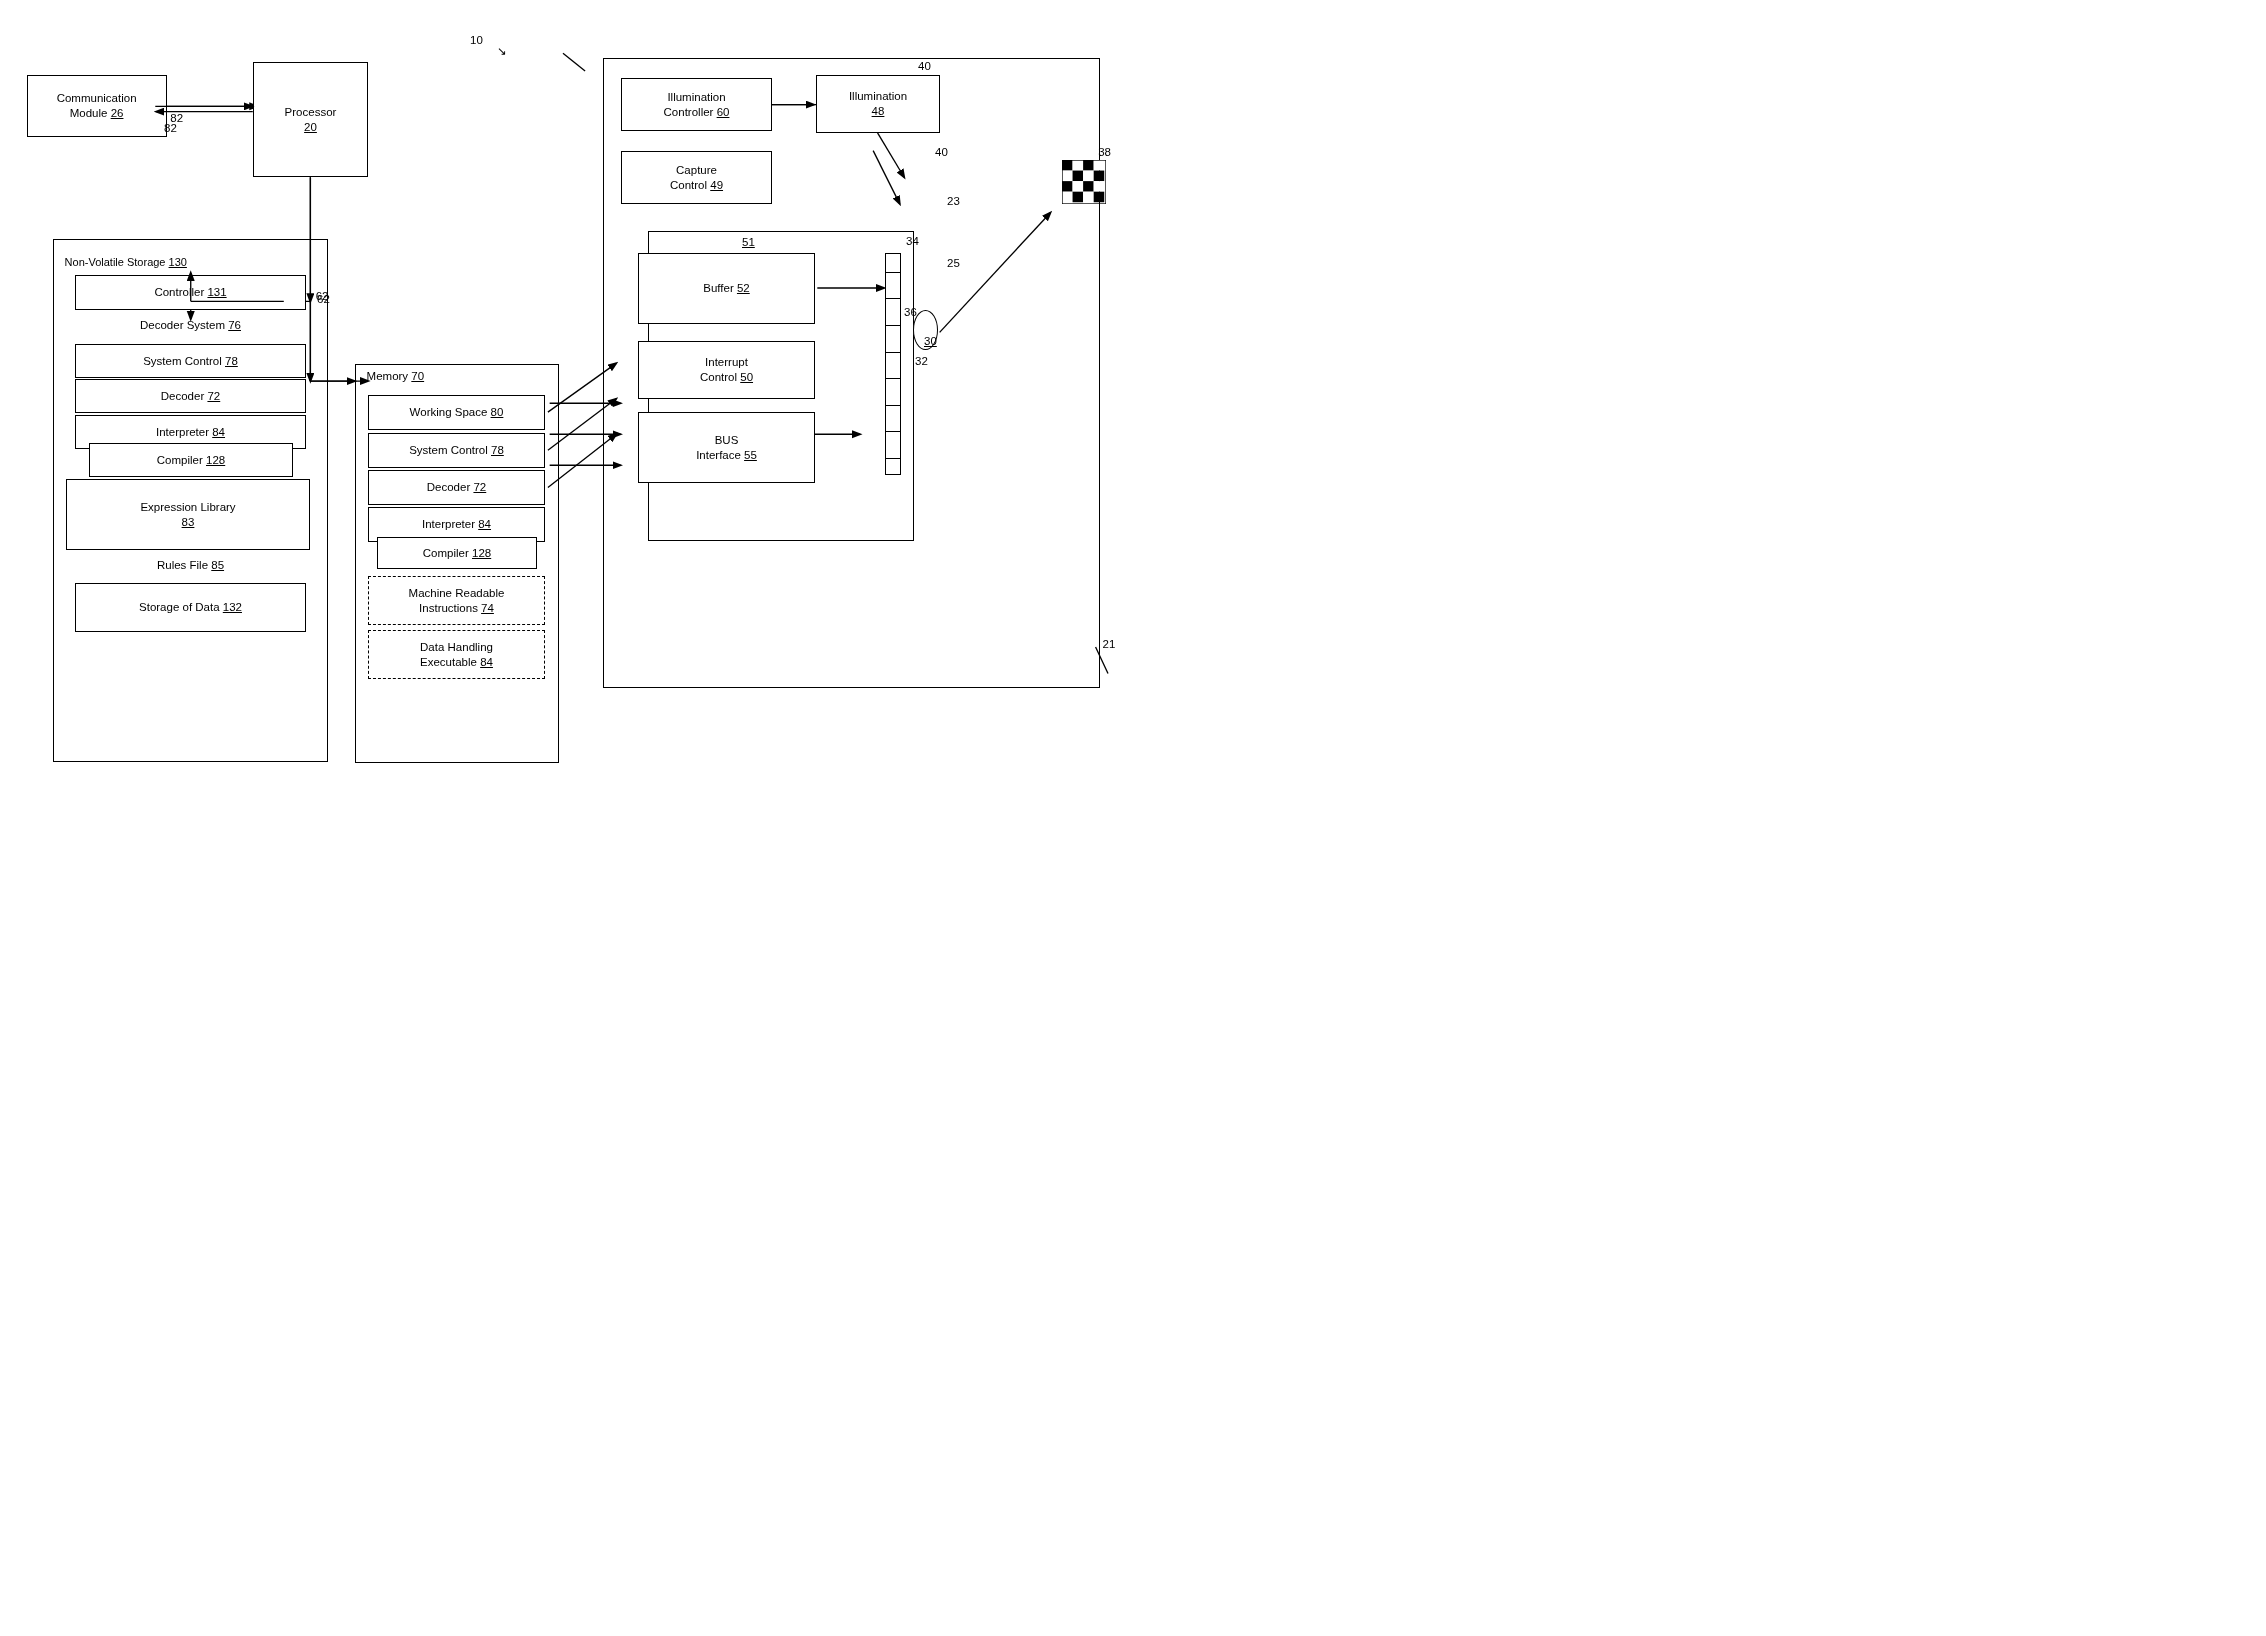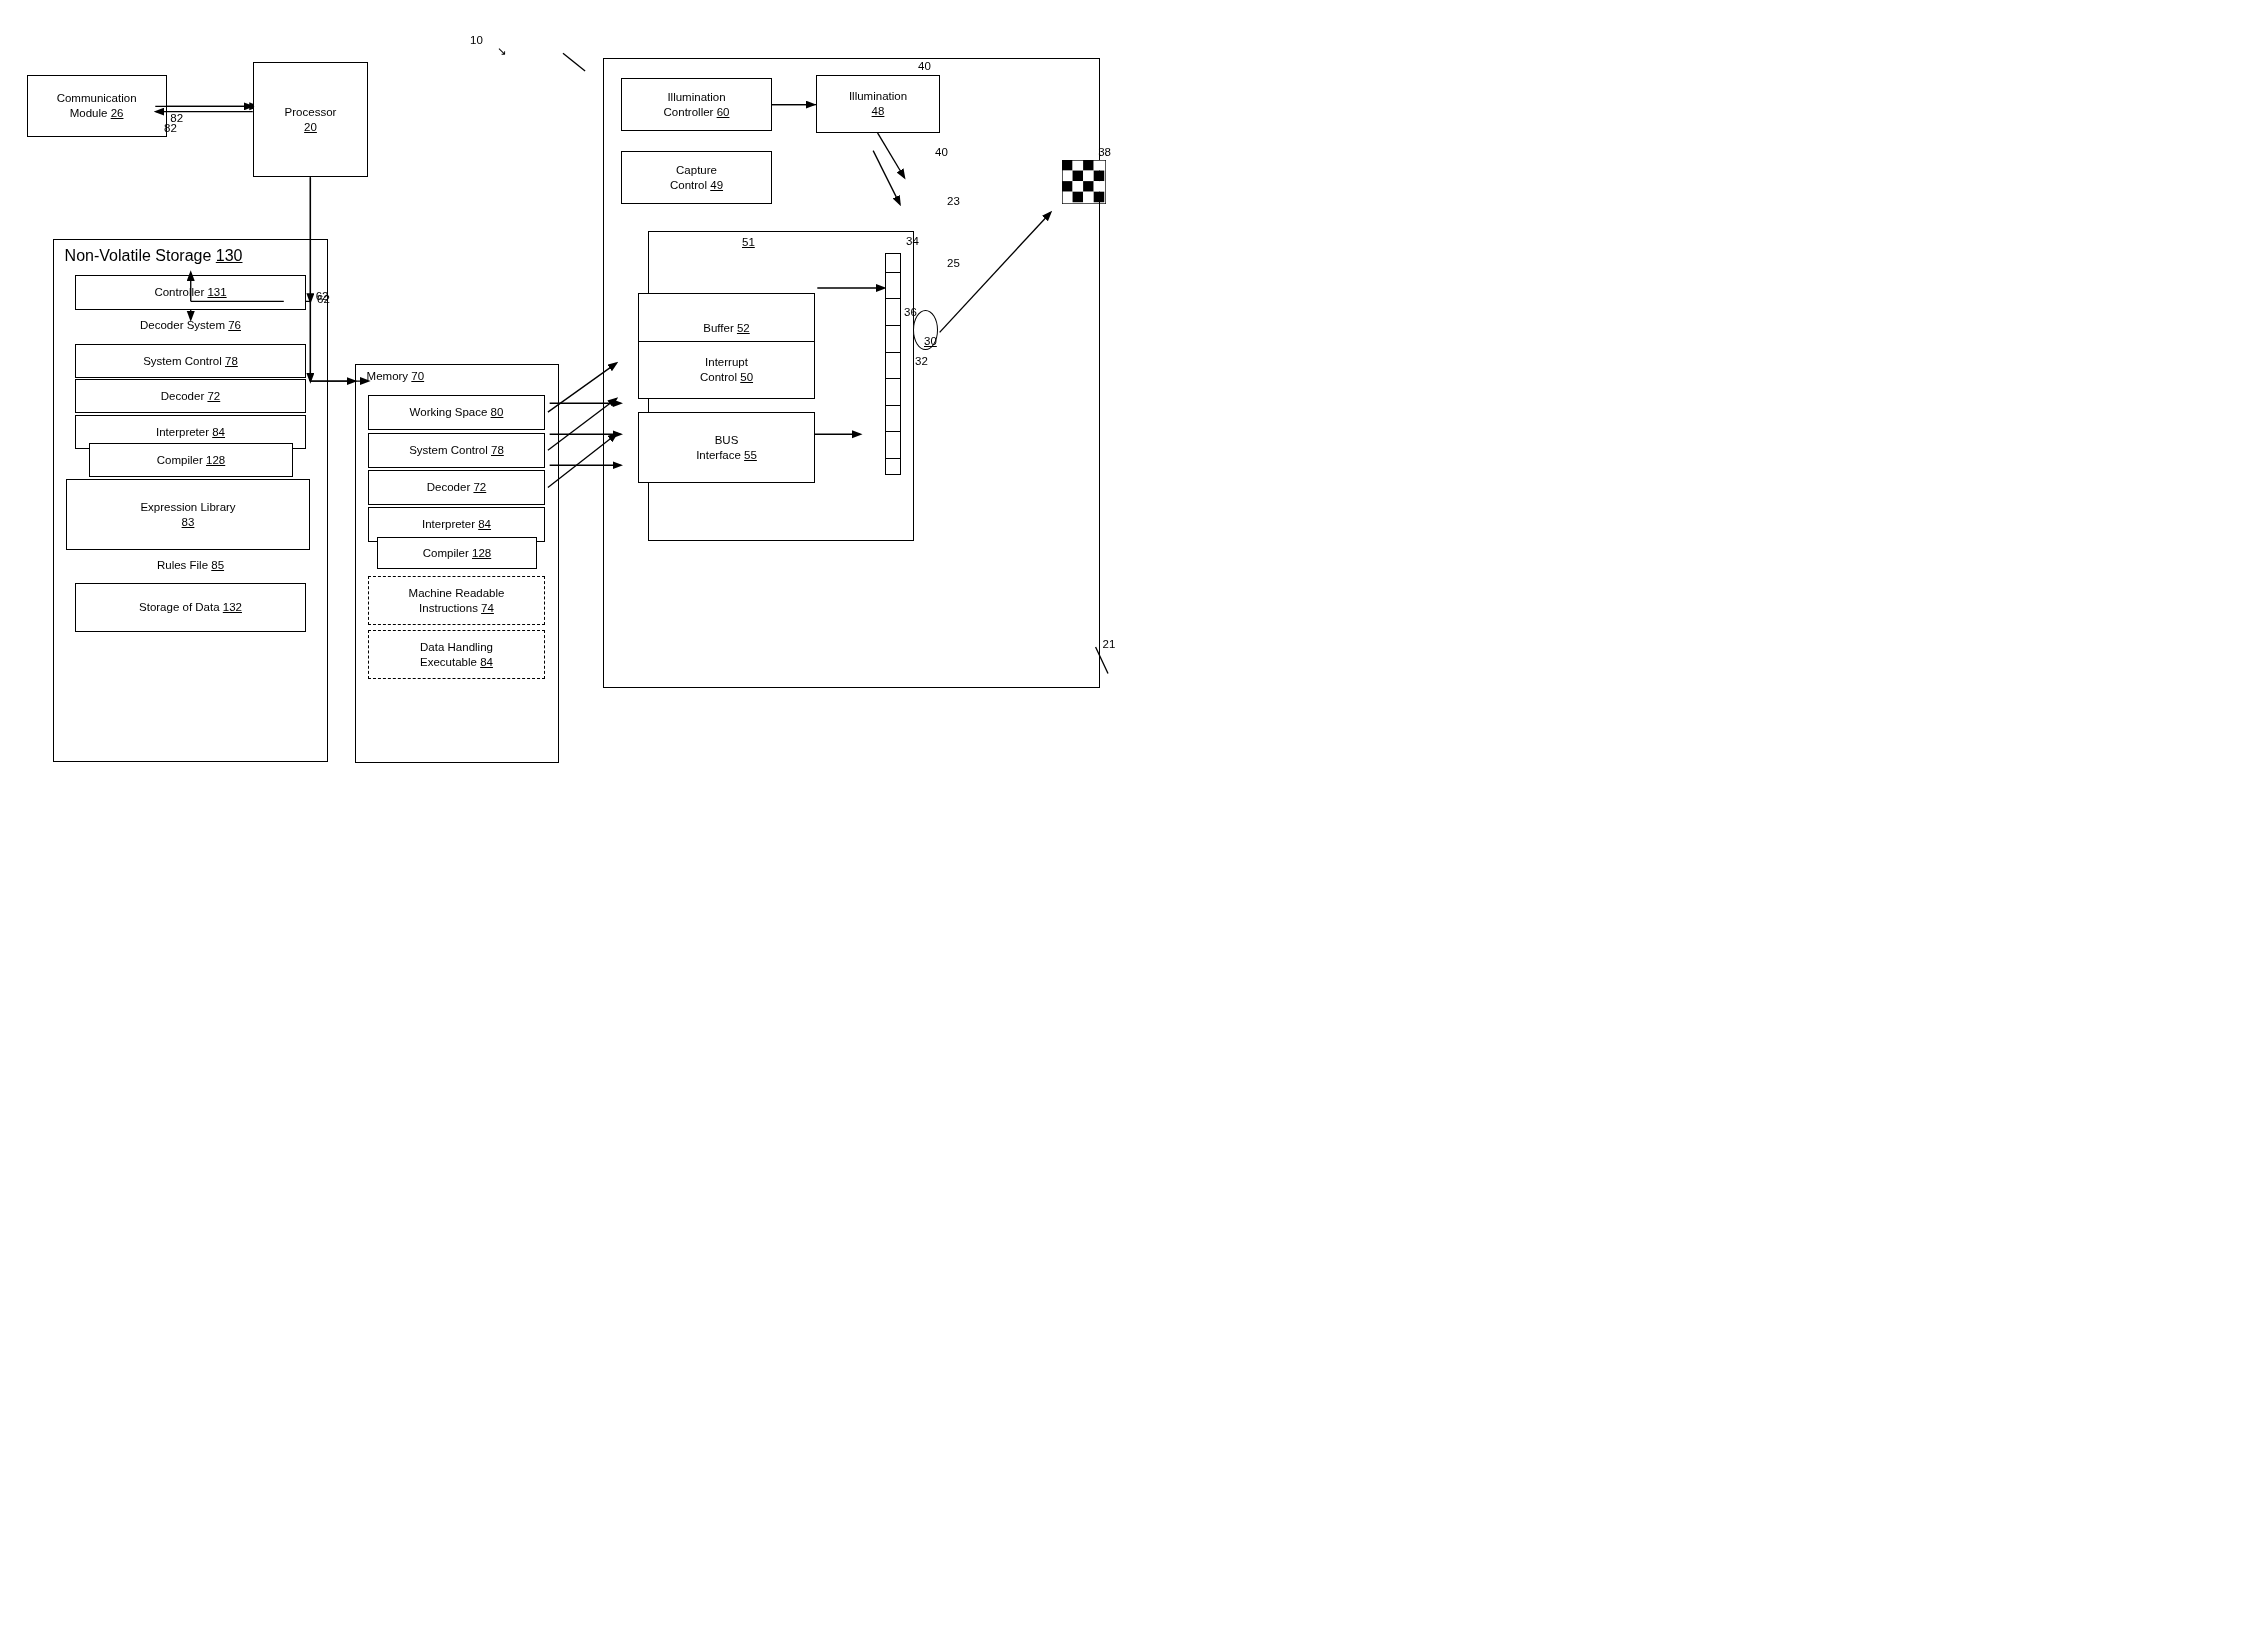--- a/index.html
+++ b/index.html
@@ -118,21 +118,21 @@
     <span class="label">Communication<br>Module <u>26</u></span>
   </div>
 
   <div class="box" style="left:253px; top:62px; width:115px; height:115px;">
     <span class="label">Processor<br><u>20</u></span>
   </div>
 
   <div class="ref-num" style="top:122px; left:164px;">82</div>
 
   <div class="outer-box" style="left:53px; top:239px; width:275px; height:523px;">
-    <span style="position:absolute; top:7px; left:10.6px; font-size:16px;text-align:center;">Non-Volatile Storage <u>130</u></span>
+    <span style="position:absolute; top:16px; left:10.6px; font-size:11px;text-align:center;">Non-Volatile Storage <u>130</u></span>
   </div>
 
   <div class="box" style="left:75px; top:275px; width:231px; height:35px;">
     <span class="label">Controller <u>131</u></span>
   </div>
 
   <div style="position:absolute; left:75px; top:319px; width:231px; height:26.6px; text-align:center; font-size:11.5px;">Decoder System <u>76</u></div>
 
   <div class="box" style="left:75px; top:344px; width:231px; height:34px;">
     <span class="label">System Control <u>78</u></span>
@@ -207,21 +207,21 @@
   <div class="ref-num" style="top:60px; left:918px;">40</div>
 
   <div class="box" style="left:621px; top:151px; width:151px; height:53px;">
     <span class="label">Capture<br>Control <u>49</u></span>
   </div>
 
   <div class="outer-box" style="left:648px; top:231px; width:266px; height:310px;">
     <span style="position:absolute; top:4.4px; left:93px; font-size:11.5px;"><u>51</u></span>
   </div>
 
-  <div class="box" style="left:638px; top:253px; width:177px; height:71px;margin-top:40px;">
+  <div class="box" style="left:638px; top:253px; width:177px; height:71px;">
     <span class="label">Buffer <u>52</u></span>
   </div>
 
   <div class="box" style="left:638px; top:341px; width:177px; height:58px;">
     <span class="label">Interrupt<br>Control <u>50</u></span>
   </div>
 
   <div class="box" style="left:638px; top:412px; width:177px; height:71px;">
     <span class="label">BUS<br>Interface <u>55</u></span>
   </div>

